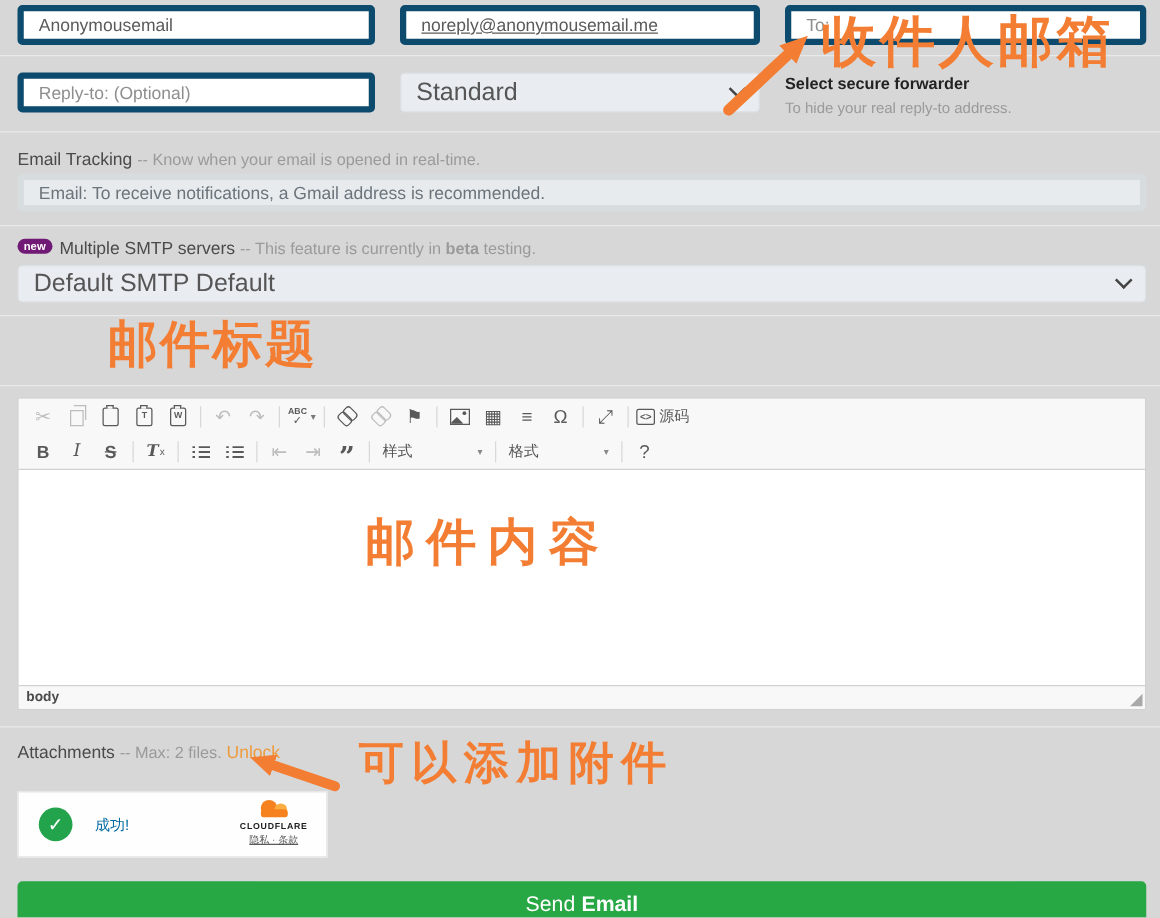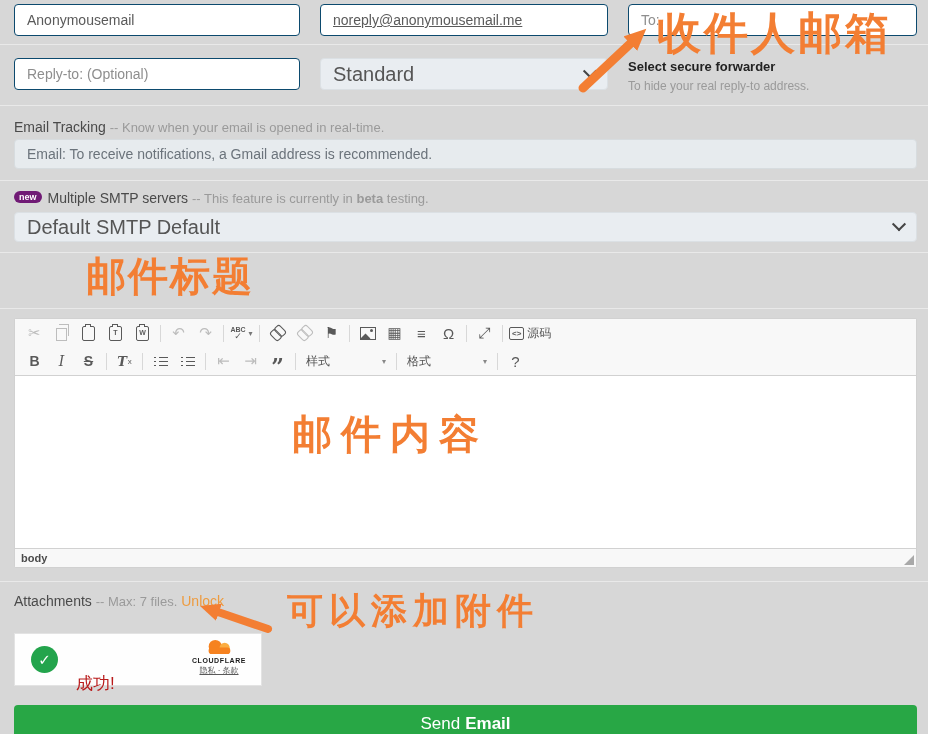--- a/index.html
+++ b/index.html
@@ -1,21 +1,21 @@
 <!DOCTYPE html>
 <html><head>
 <meta charset="utf-8">
 <style>
   html,body{margin:0;padding:0;}
   body{font-family:"Liberation Sans","DejaVu Sans",sans-serif;background:#d7d7d7;}
   #app{position:relative;width:928px;height:734px;background:#d7d7d7;overflow:hidden;}
 
   .hr{position:absolute;left:0;width:928px;height:1px;background:#e9e9e9;}
 
-  .inp{position:absolute;height:32px;box-sizing:border-box;border:1px solid #0c4a6e;border-radius:4px;
+  .inp{position:absolute;height:32px;box-sizing:border-box;border:5px solid #0c4a6e;border-radius:4px;
        background:#fff;padding:0 12px;font-size:14px;color:#5a5a5a;font-family:inherit;outline:none;}
   .inp::placeholder{color:#8e8e8e;opacity:1;}
   .inp.tinted{background:#e7ebee;border-color:#d7dcdf;color:#6b737b;}
   .inp.tinted::placeholder{color:#6b737b;}
 
   .sel{position:absolute;height:32px;box-sizing:border-box;border:1px solid #dbe0e4;border-radius:4px;
        background:#e9edf1;display:flex;align-items:center;justify-content:space-between;
        padding:0 12px;font-size:20px;color:#555;cursor:pointer;}
   .chev{width:8px;height:8px;border-right:2px solid #444;border-bottom:2px solid #444;
         transform:rotate(45deg) translate(-2px,-2px);flex:none;}
@@ -78,21 +78,21 @@
   .rsz{position:absolute;right:2px;bottom:2px;width:0;height:0;
        border-left:10px solid transparent;border-bottom:10px solid #a9a9a9;cursor:nwse-resize;}
 
   
   #attach-line{position:absolute;left:14px;top:593px;font-size:14px;color:#4a4a4a;}
   .unlock{color:#ee9b3e;cursor:pointer;}
   #turnstile{position:absolute;left:14px;top:633px;width:248px;height:53px;background:#fefefe;
              border:1px solid #e3e3e3;box-sizing:border-box;}
   .okc{position:absolute;left:16px;top:12px;width:27px;height:27px;border-radius:50%;background:#23a44c;
        color:#fff;font-size:15px;font-weight:bold;display:flex;align-items:center;justify-content:center;}
-  .oktxt{position:absolute;left:61px;top:18px;font-size:17px;color:#b91c1c;margin-top:20px;}
+  .oktxt{position:absolute;left:61px;top:18px;font-size:12px;color:#0369a1;}
   .cfstack{position:absolute;right:10px;top:5px;width:64px;text-align:center;}
   .cfbrand{font-size:7px;font-weight:bold;color:#1b1b1b;letter-spacing:0.6px;margin-top:-1px;}
   .cflinks{font-size:8px;color:#595959;text-decoration:underline;margin-top:1px;cursor:pointer;}
   #send{position:absolute;left:14px;top:705px;width:903px;height:38px;background:#28a745;border-radius:4px;
         display:flex;align-items:flex-start;justify-content:center;color:#fff;font-size:17px;cursor:pointer;padding-top:9px;box-sizing:border-box;}
   #send b{margin-left:5px;}
 
   
   .anno{position:absolute;font-family:"DejaVu Serif",serif;color:#f37e33;font-weight:bold;white-space:nowrap;line-height:1;}
   #anno-to{left:657px;top:12px;font-size:44px;letter-spacing:3px;font-family:Liberation Serif, serif;}
@@ -236,21 +236,21 @@
     <div class="epath">
       <span>body</span>
       <span class="rsz"></span>
     </div>
   </div>
 
   <div class="hr" style="top:581px"></div>
 
   <div id="attach-line">
     <span>Attachments</span>
-    <span class="sectnote">-- Max: 7 files.</span>
+    <span class="sectnote">-- Max: 2 files.</span>
     <span class="unlock">Unlock</span>
   </div>
 
   <div id="turnstile">
     <span class="okc">✓</span>
     <span class="oktxt">成功!</span>
     <div class="cfstack">
       <svg width="30" height="15" viewBox="0 0 32 16">
         <circle cx="12" cy="8" r="7" fill="#f6821f"></circle>
         <circle cx="22" cy="9.5" r="5.5" fill="#fbad41"></circle>

